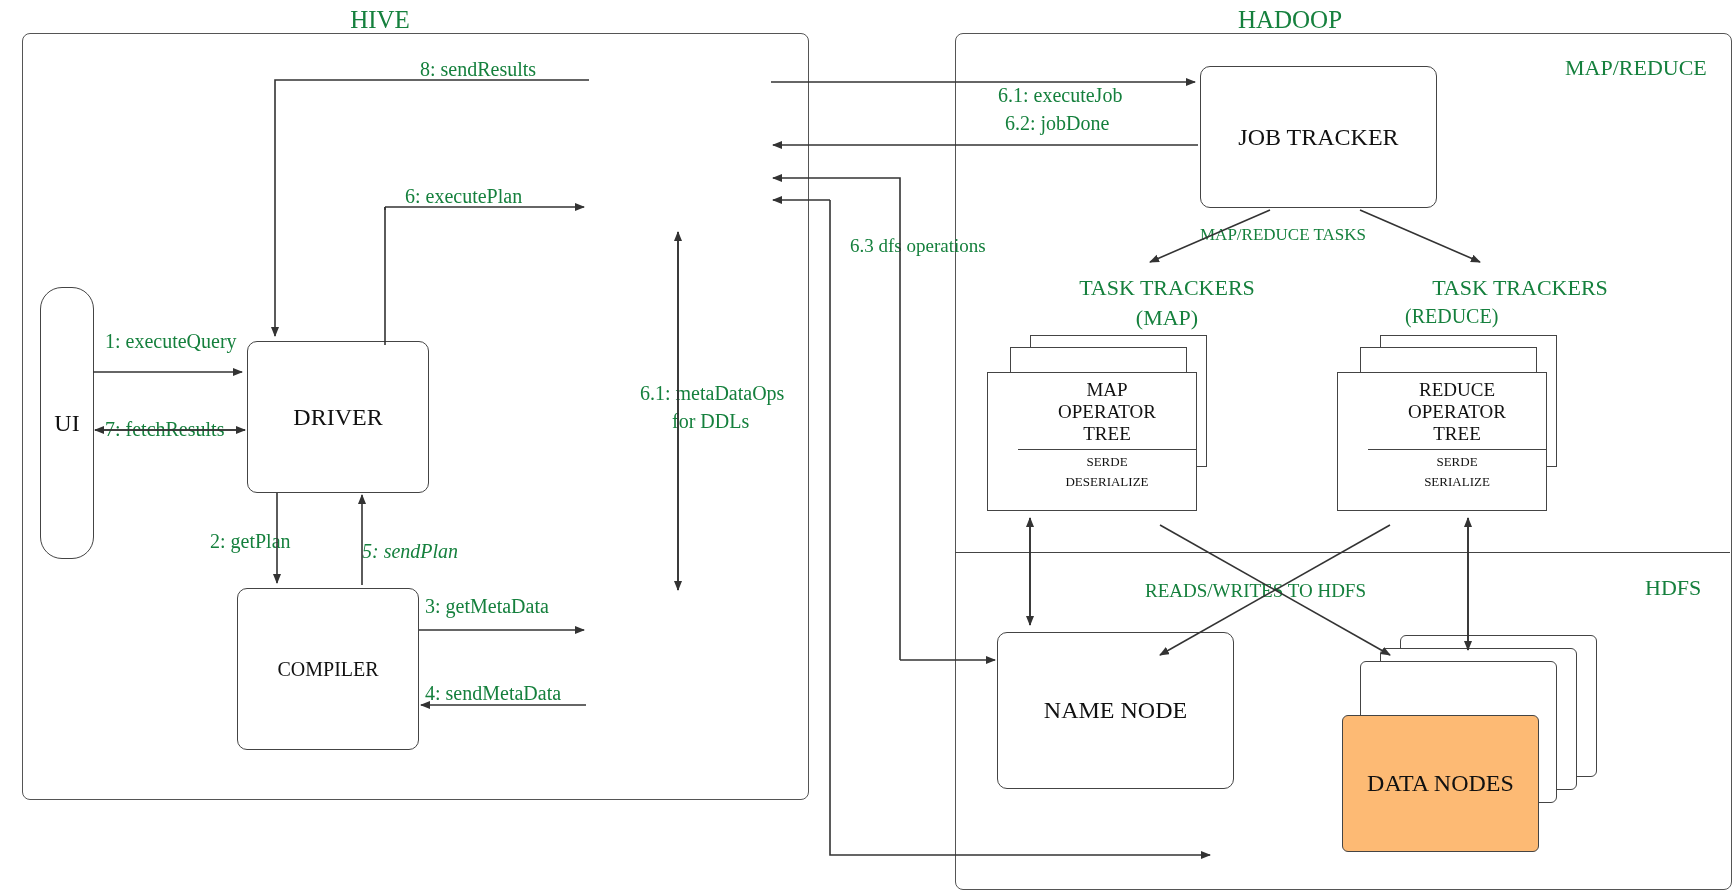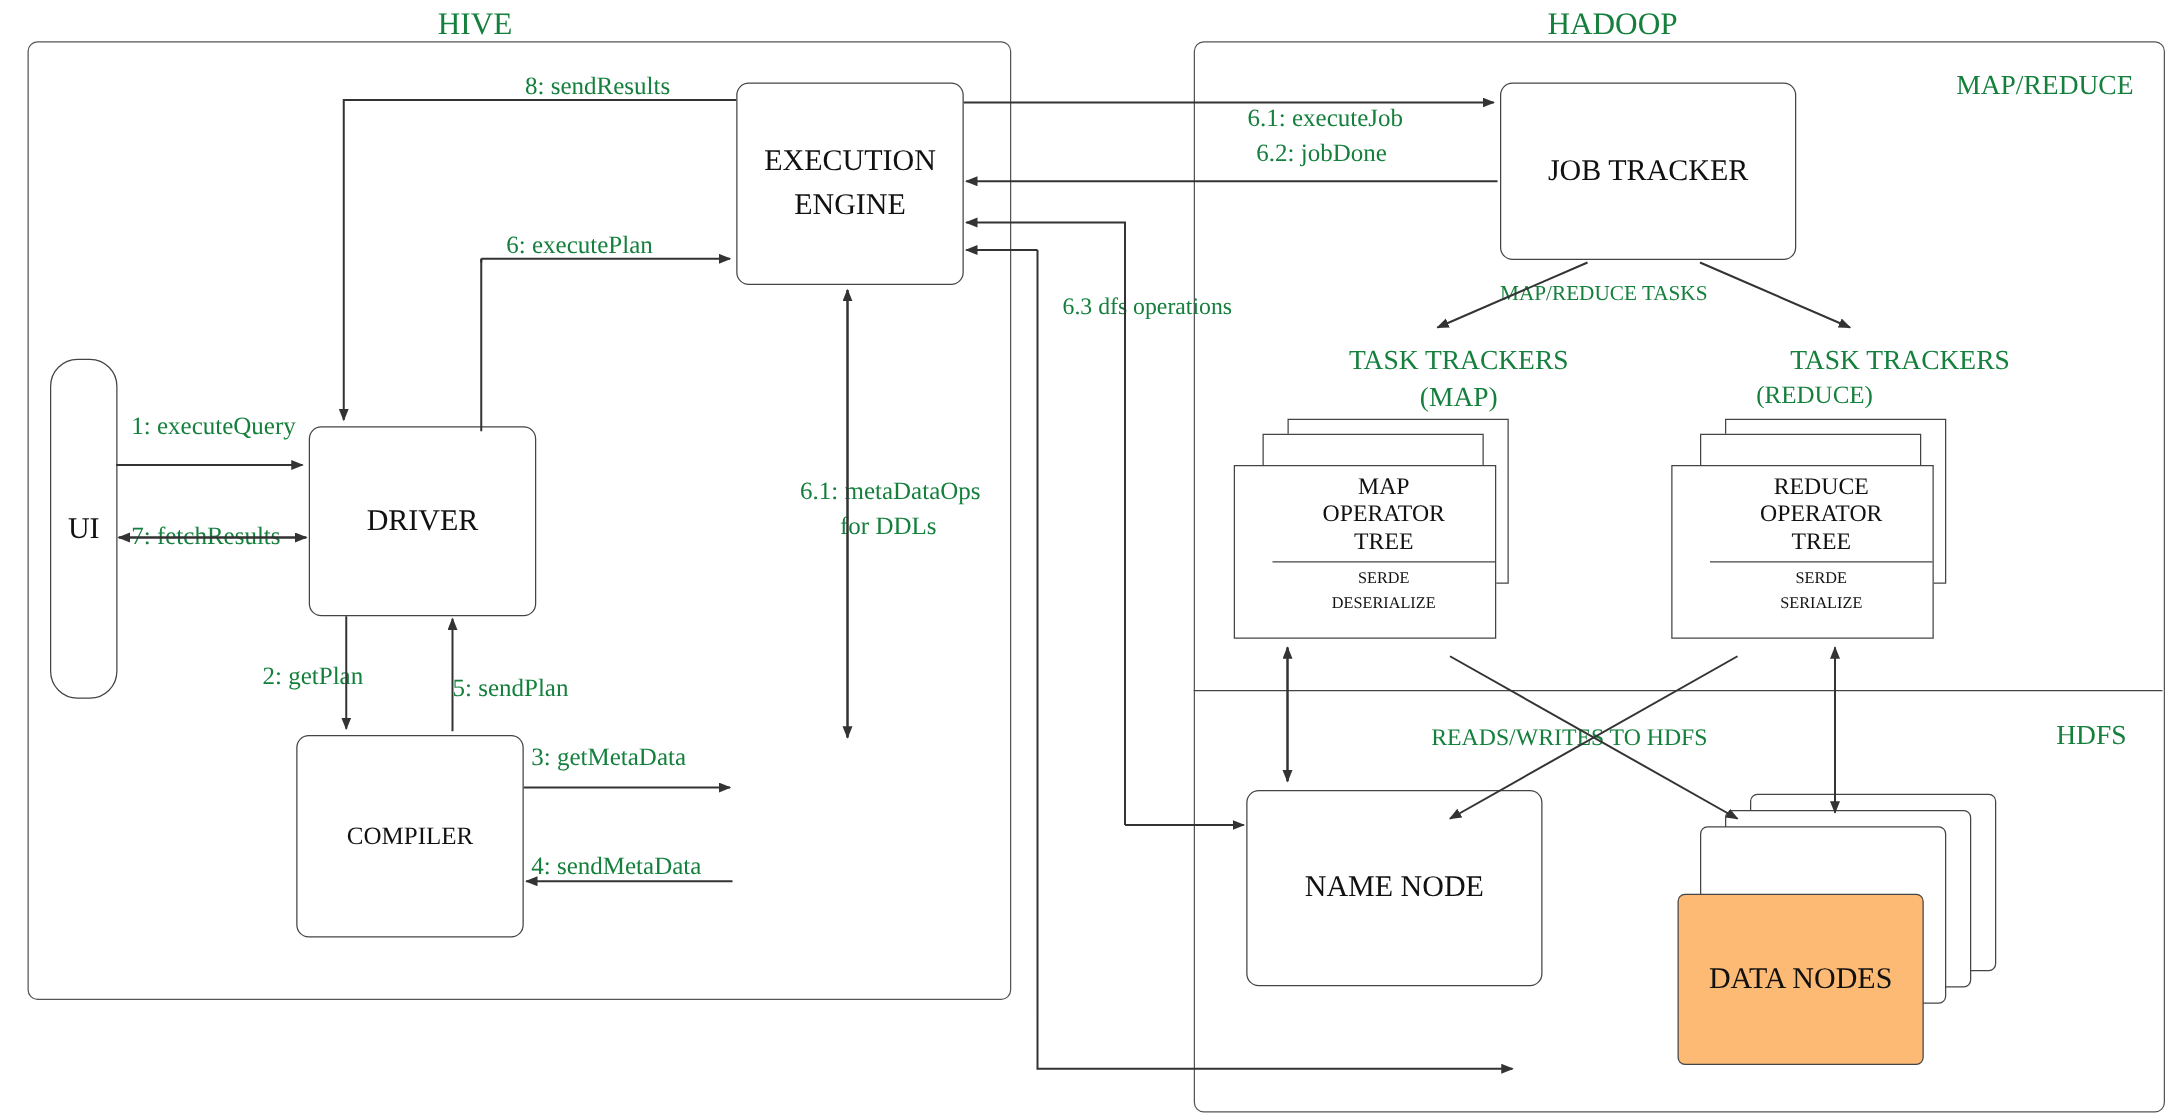--- a/index.html
+++ b/index.html
@@ -36,24 +36,20 @@
 
   <div class="divline" style="left:955px;top:552px;width:775px;"></div>
 
   <div class="box" style="left:40px;top:287px;width:52px;height:270px;font-size:24px;border-radius:22px;">UI</div>
 
   <div class="box" style="left:247px;top:341px;width:180px;height:150px;font-size:24px;">DRIVER</div>
 
   <div class="box" style="left:237px;top:588px;width:180px;height:160px;font-size:20px;">COMPILER</div>
 
 
-  <div class="box" style="left:589px;top:66px;width:180px;height:160px;font-size:24px;flex-direction:column;">
-    <span>EXECUTION</span>
-    <span style="margin-top:8px;">ENGINE</span>
-  </div>
 
   <div class="box" style="left:1200px;top:66px;width:235px;height:140px;font-size:24px;">JOB TRACKER</div>
 
   <div class="lbl" style="left:1200px;top:225px;font-size:17px;">MAP/REDUCE TASKS</div>
 
   <div class="lbl" style="left:1052px;top:275px;width:230px;text-align:center;font-size:22px;">TASK TRACKERS</div>
   <div class="lbl" style="left:1052px;top:305px;width:230px;text-align:center;font-size:22px;">(MAP)</div>
 
   <div class="lbl" style="left:1405px;top:275px;width:230px;text-align:center;font-size:22px;">TASK TRACKERS</div>
   <div class="lbl" style="left:1405px;top:305px;width:230px;text-align:left;font-size:20px;">(REDUCE)</div>
@@ -91,21 +87,21 @@
     <div class="sheet" style="left:40px;top:13px;width:195px;height:140px;border-radius:6px;"></div>
     <div class="sheet" style="left:20px;top:26px;width:195px;height:140px;border-radius:6px;"></div>
   </div>
   <div class="boxsq" style="left:1342px;top:715px;width:195px;height:135px;font-size:24px;border-radius:6px;">DATA NODES</div>
 
   <div class="lbl" style="left:420px;top:58px;font-size:20px;">8: sendResults</div>
   <div class="lbl" style="left:405px;top:185px;font-size:20px;">6: executePlan</div>
   <div class="lbl" style="left:105px;top:330px;font-size:20px;">1: executeQuery</div>
   <div class="lbl" style="left:105px;top:418px;font-size:20px;">7: fetchResults</div>
   <div class="lbl" style="left:210px;top:530px;font-size:20px;">2: getPlan</div>
-  <div class="lbl" style="left:362px;top:540px;font-size:20px;">5: sendPlan</div>
+  <div class="lbl" style="left:362px;top:540px;font-size:20px;font-style:italic;">5: sendPlan</div>
   <div class="lbl" style="left:425px;top:595px;font-size:20px;">3: getMetaData</div>
   <div class="lbl" style="left:425px;top:682px;font-size:20px;">4: sendMetaData</div>
   <div class="lbl" style="left:640px;top:382px;font-size:20px;">6.1: metaDataOps</div>
   <div class="lbl" style="left:672px;top:410px;font-size:20px;">for DDLs</div>
   <div class="lbl" style="left:998px;top:58px;font-size:20px;margin-top:26px;">6.1: executeJob</div>
   <div class="lbl" style="left:1005px;top:112px;font-size:20px;">6.2: jobDone</div>
   <div class="lbl" style="left:850px;top:235px;font-size:19px;">6.3 dfs operations</div>
   <div class="lbl" style="left:1145px;top:580px;font-size:19px;">READS/WRITES TO HDFS</div>
   <div class="lbl" style="left:800px;top:920px;font-size:20px;text-decoration:underline;">9: fetchResults</div>
 

